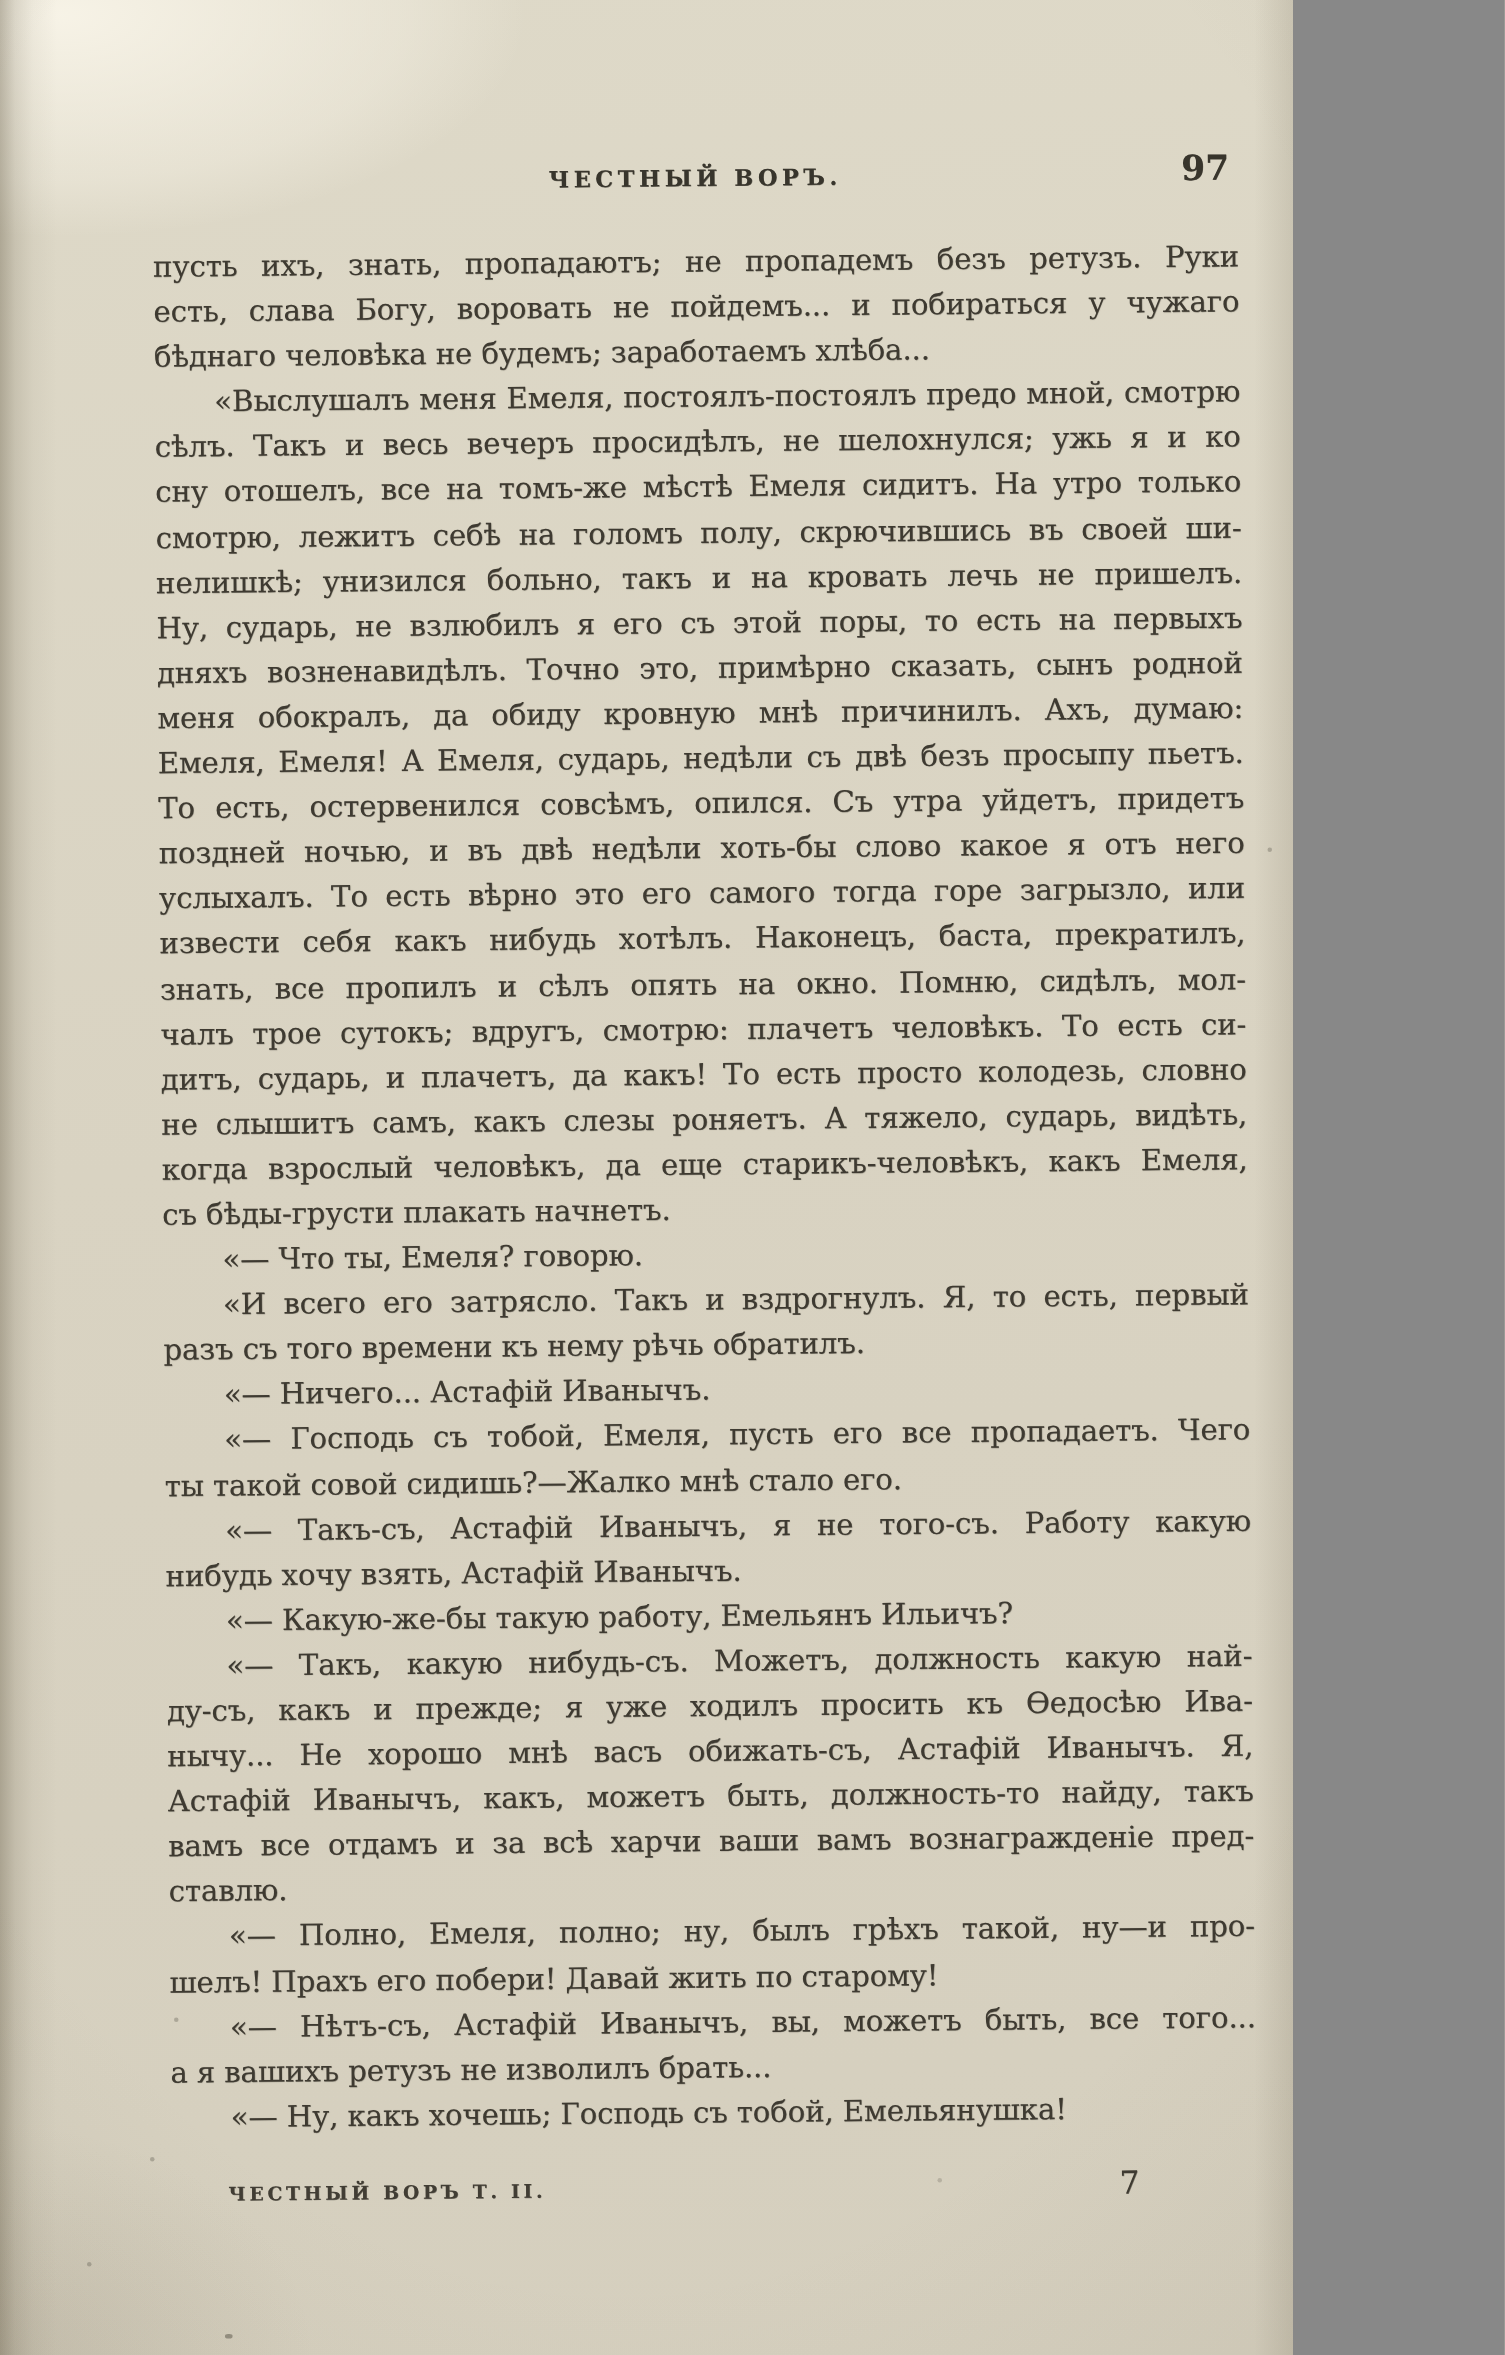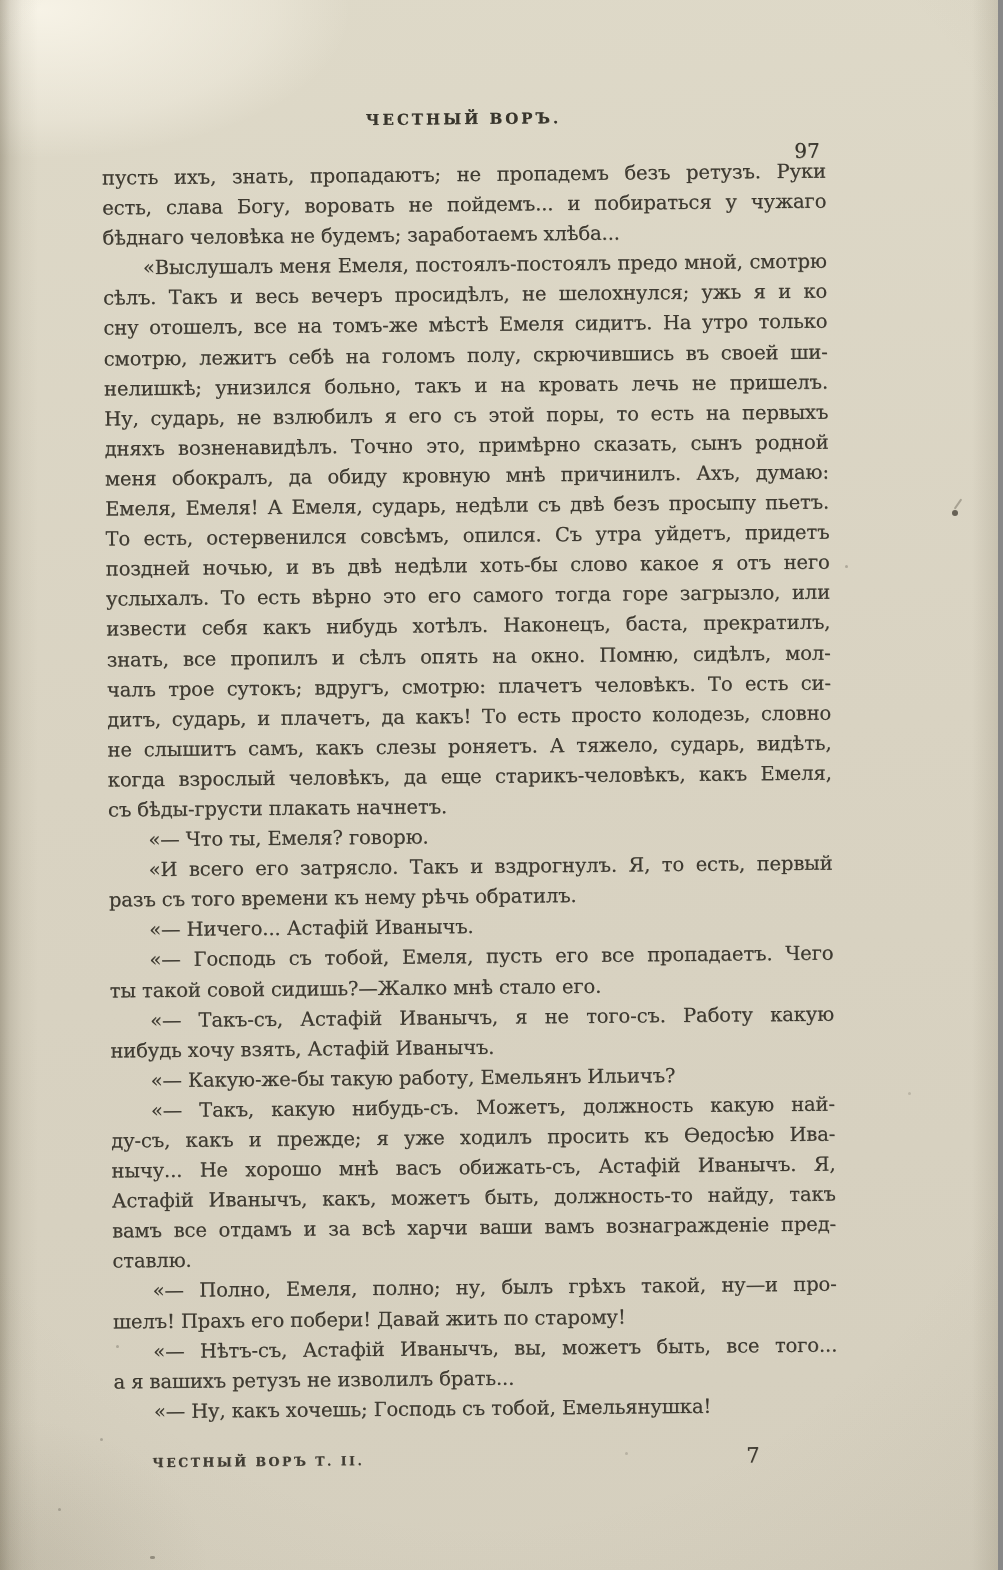--- a/index.html
+++ b/index.html
@@ -1,18 +1,18 @@
 <!DOCTYPE html>
 <html><head>
 <meta charset="utf-8">
 <style>
   html, body { margin: 0; padding: 0; background: #888; }
   .page {
     position: relative;
-    width: 998px;
+    width: 862px;
     height: 1570px;
     overflow: hidden;
     background-color: #d9d3c2;
     background-image: linear-gradient(175deg, #ded9c8 0%, #d9d3c2 48%, #d5cfbe 100%);
     font-family: "DejaVu Serif", "Liberation Serif", serif;
     color: #3e3a31;
   }
   
   .vignette {
     position: absolute; inset: 0; pointer-events: none;
@@ -46,23 +46,22 @@
   }
   .header { position: relative; height: 42px; }
   .running-title {
     display: block; text-align: center;
     font-size: 15px; font-weight: bold; letter-spacing: 3px;
     color: #38352c; text-shadow: 0.3px 0.3px 0.4px rgba(56,53,44,0.6);
     padding-top: 6px;
   }
   .page-number {
     position: absolute; right: 6px; top: -2px;
-    font-size: 20px; font-weight: normal; color: #38352c;
+    font-size: 23px; font-weight: bold; color: #38352c;
     text-shadow: 0.3px 0.3px 0.4px rgba(56,53,44,0.6);
-    margin-top: 40px;
   }
   .body-text { margin-top: 14px; }
   .ln {
     margin: 0; height: 30.1px; overflow: hidden;
     font-size: 19.5px; line-height: 30.1px; letter-spacing: -0.1px;
     text-align: justify; text-align-last: justify;
     text-shadow: 0.3px 0.3px 0.45px rgba(62,58,49,0.55);
   }
   .ln.end { text-align-last: left; }
   .ln.ind { text-indent: 40px; }

